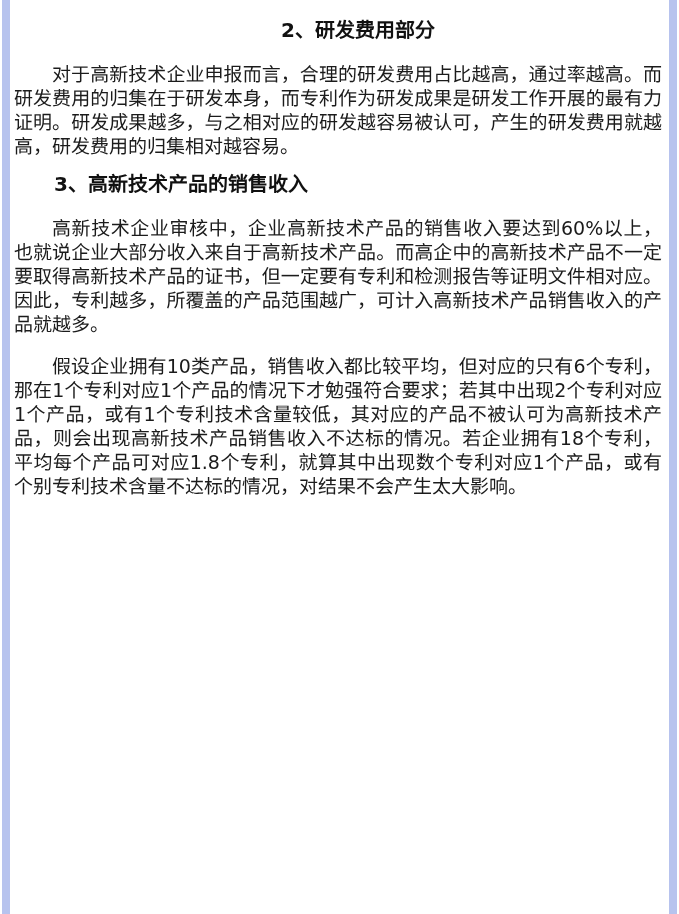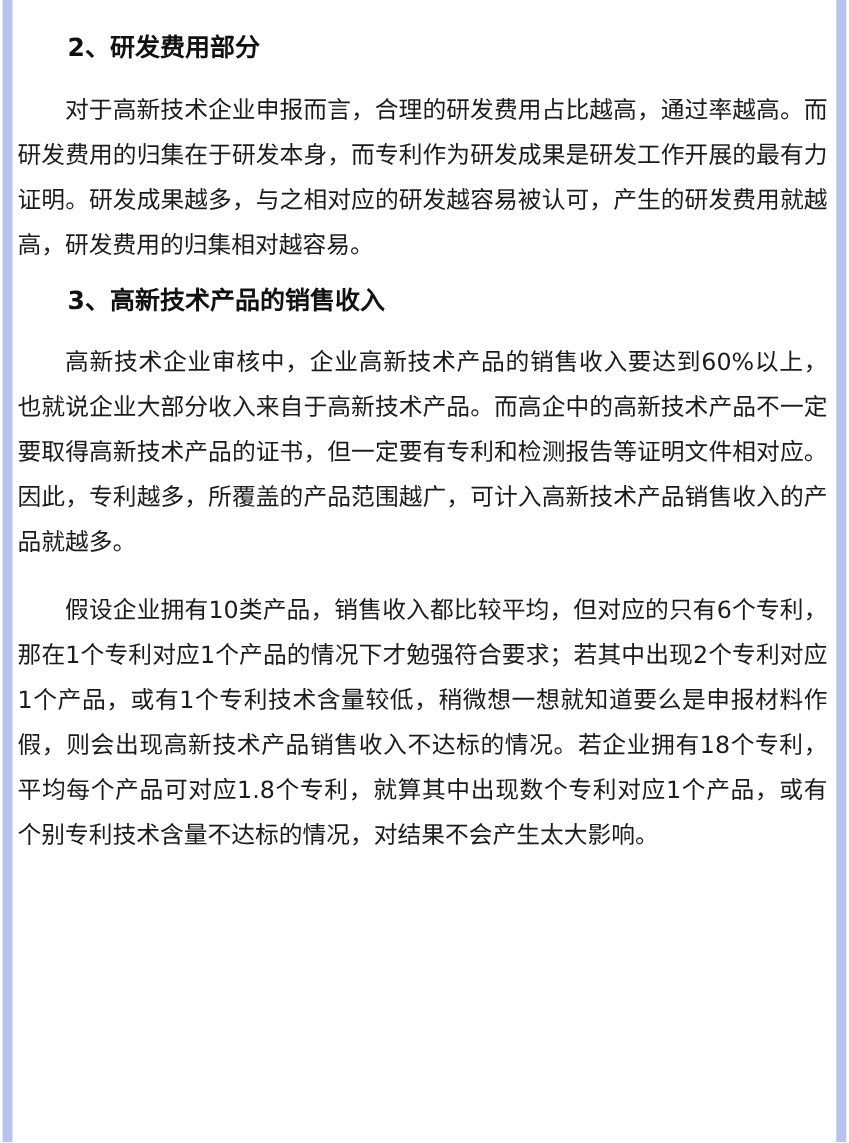--- a/index.html
+++ b/index.html
@@ -26,24 +26,24 @@
     color: #1b1b1b;
   }
   .content h2 {
     font-size: 20px;
     line-height: 28px;
     font-weight: bold;
     color: #111111;
     margin: 22px 0 0 0;
     text-indent: 2em;
   }
-  .content h2.first { margin-top: 12px; }
+  .content h2.first { margin-top: 4px; text-align: center; }
   .content p {
     font-size: 19px;
-    line-height: 36px;
+    line-height: 24px;
     margin: 18px 0 0 0;
     text-indent: 2em;
     text-align: justify;
     text-justify: inter-ideograph;
     word-break: break-all;
   }
 </style>
 </head>
 <body>
 
@@ -55,15 +55,15 @@
     <h2 class="first" style="color: rgb(17, 17, 17);">2、研发费用部分</h2>
 
     <p>对于高新技术企业申报而言，合理的研发费用占比越高，通过率越高。而研发费用的归集在于研发本身，而专利作为研发成果是研发工作开展的最有力证明。研发成果越多，与之相对应的研发越容易被认可，产生的研发费用就越高，研发费用的归集相对越容易。</p>
 
 
     <h2 style="color: rgb(17, 17, 17); margin-top: 12px;">3、高新技术产品的销售收入</h2>
 
     <p>高新技术企业审核中，企业高新技术产品的销售收入要达到60%以上，也就说企业大部分收入来自于高新技术产品。而高企中的高新技术产品不一定要取得高新技术产品的证书，但一定要有专利和检测报告等证明文件相对应。因此，专利越多，所覆盖的产品范围越广，可计入高新技术产品销售收入的产品就越多。</p>
 
 
-    <p>假设企业拥有10类产品，销售收入都比较平均，但对应的只有6个专利，那在1个专利对应1个产品的情况下才勉强符合要求；若其中出现2个专利对应1个产品，或有1个专利技术含量较低，稍微想一想就知道要么是申报材料作假，则会出现高新技术产品销售收入不达标的情况。若企业拥有18个专利，平均每个产品可对应1.8个专利，就算其中出现数个专利对应1个产品，或有个别专利技术含量不达标的情况，对结果不会产生太大影响。</p>
+    <p>假设企业拥有10类产品，销售收入都比较平均，但对应的只有6个专利，那在1个专利对应1个产品的情况下才勉强符合要求；若其中出现2个专利对应1个产品，或有1个专利技术含量较低，其对应的产品不被认可为高新技术产品，则会出现高新技术产品销售收入不达标的情况。若企业拥有18个专利，平均每个产品可对应1.8个专利，就算其中出现数个专利对应1个产品，或有个别专利技术含量不达标的情况，对结果不会产生太大影响。</p>
   </div>
 </div>
 
 </body></html>

